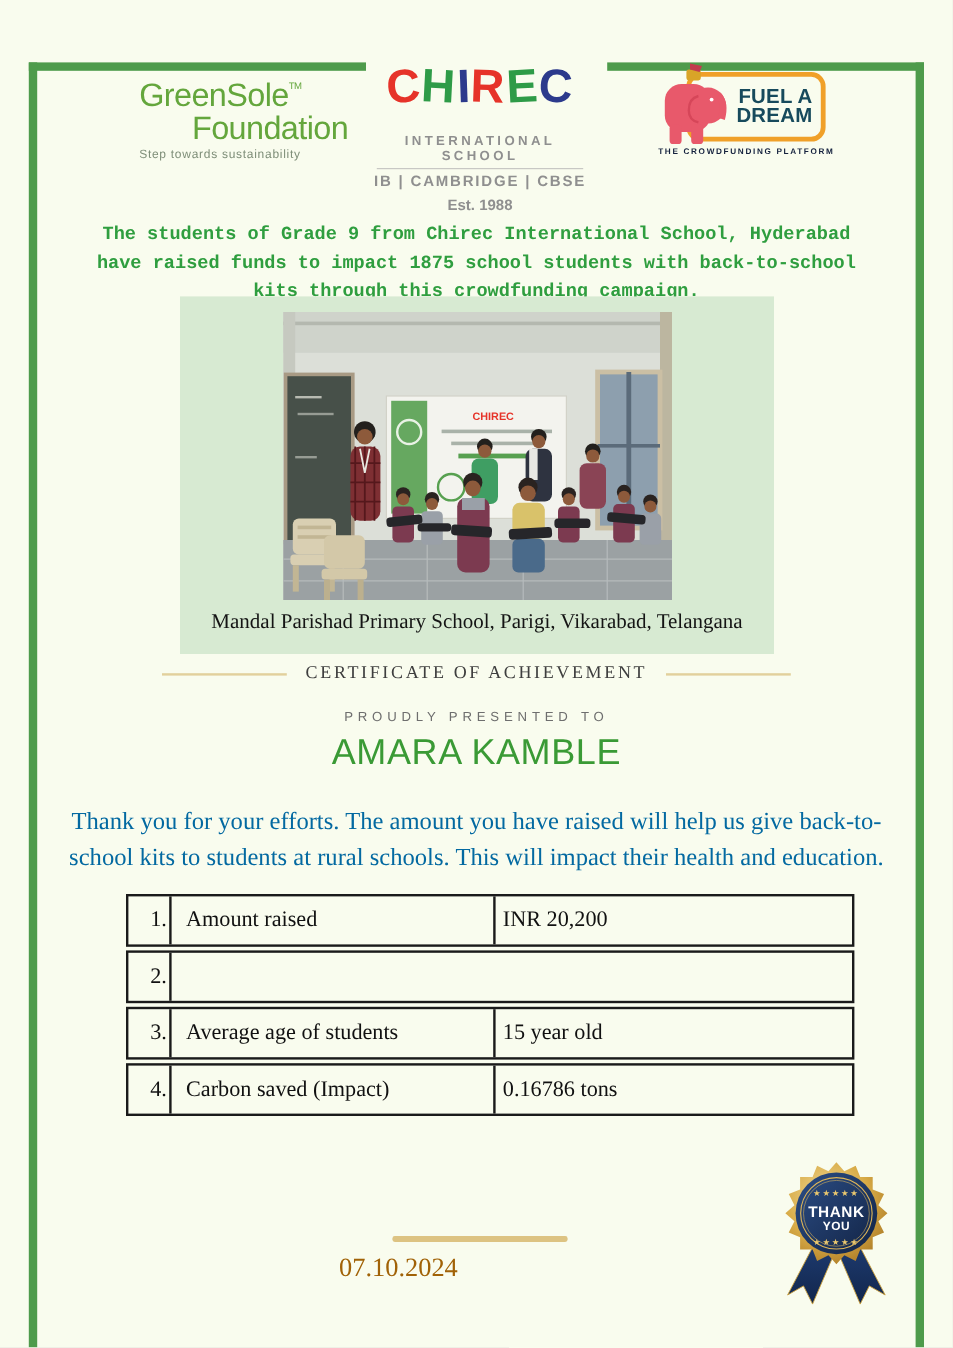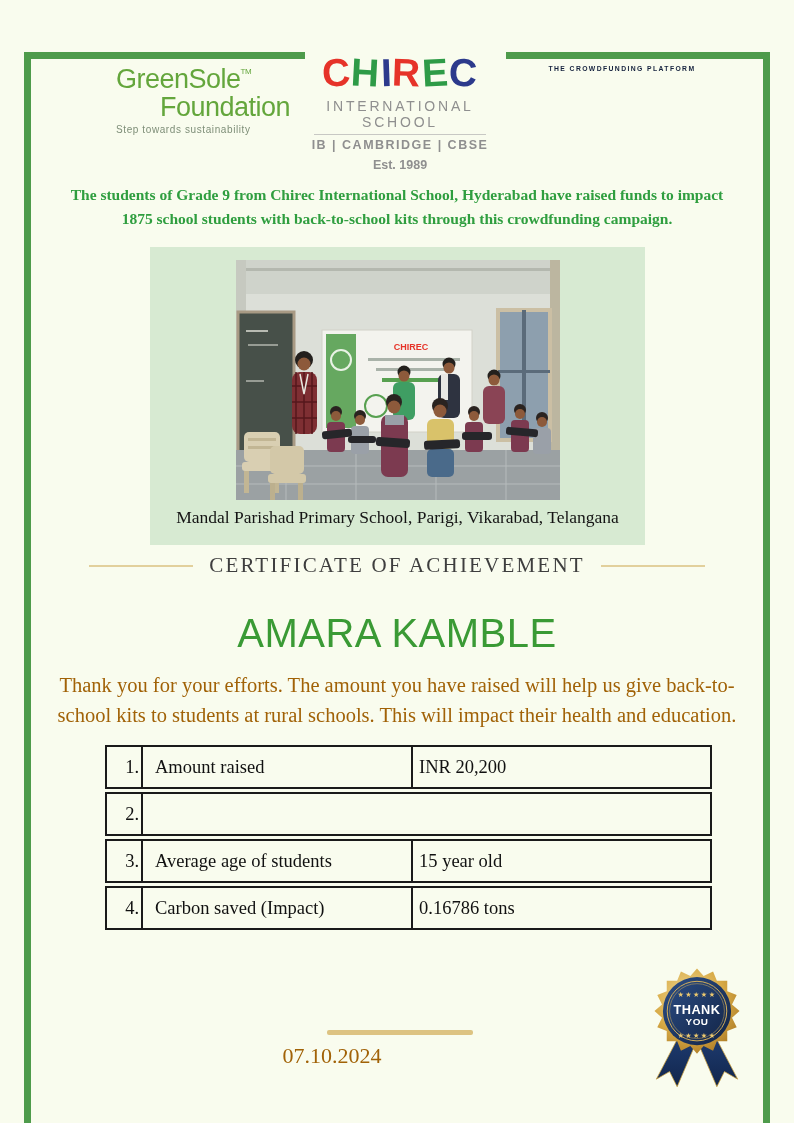--- a/index.html
+++ b/index.html
@@ -27,61 +27,61 @@
   .chirec { position:absolute; left:308px; top:53px; width:184px; text-align:center;
     font-family:"Liberation Sans", sans-serif; }
   .chirec-letters { font-size:39px; font-weight:bold; line-height:1; letter-spacing:1px; }
   .chirec-letters span { display:inline-block; }
   .ch-0 { color:#e63329; transform:rotate(-4deg); }
   .ch-1 { color:#2e9b47; transform:rotate(3deg); }
   .ch-2 { color:#2c3a8c; transform:rotate(-2deg); }
   .ch-3 { color:#e63329; transform:rotate(2deg); }
   .ch-4 { color:#2e9b47; transform:rotate(-3deg); }
   .ch-5 { color:#2c3a8c; transform:rotate(3deg); }
-  .chirec-intl { font-size:14px; color:#8f8f8f; letter-spacing:2.8px; margin-top:6px; }
+  .chirec-intl { font-size:11px; color:#8f8f8f; letter-spacing:2.8px; margin-top:20px;font-weight:bold; }
   .chirec-div { border-top:1px solid #c8c8c4; margin:4px 6px 3px 6px; }
   .chirec-ib { font-size:12.5px; font-weight:bold; color:#8f8f8f; letter-spacing:1.5px; }
   .chirec-est { font-size:12.5px; font-weight:bold; color:#8f8f8f; margin-top:6px; }
 
   .fuel { position:absolute; left:546px; top:60px; width:152px;
     font-family:"Liberation Sans", sans-serif; }
   .fuel-box { position:relative; margin-left:26px; width:116px; height:58px;
     border:4px solid #f0a029; border-radius:12px;
     display:flex; align-items:center; justify-content:flex-end; padding-right:7px; }
   .fuel-elephant { position:absolute; left:-28px; top:-12px; }
   .fuel-text { color:#174a5c; font-weight:bold; font-size:17px; line-height:0.92;
     text-align:right; letter-spacing:0.2px; }
   .fuel-tagline { font-size:6.8px; letter-spacing:1.4px; color:#14213d; font-weight:bold;
     margin-top:5px; text-align:center; white-space:nowrap; }
 
   
   .intro { position:absolute; left:67px; top:183px; width:660px; text-align:center;
-    font-family:Liberation Serif, serif; font-weight:bold; font-size:15.5px;
+    font-family:Liberation Mono, monospace; font-weight:bold; font-size:15.5px;
     line-height:1.55; color:#2f9e3f; }
 
   
   .photo-box { position:absolute; left:150px; top:247px; width:495px; height:298px;
     background:#d7ead2; }
   .photo { position:absolute; left:86px; top:13px; width:324px; height:240px; display:block; }
   .caption { position:absolute; left:0; right:0; top:260px; text-align:center;
     font-size:17.5px; color:#141414; }
 
   
   .cert-title-row { position:absolute; top:553px; left:0; width:794px;
     display:flex; align-items:center; justify-content:center; gap:16px; }
   .gold-line { width:104px; height:2px; background:#e2d09c; }
-  .cert-title { font-size:21px; letter-spacing:2.2px; color:#3e3e3e; }
+  .cert-title { font-size:15px; letter-spacing:2.2px; color:#3e3e3e; }
   .presented { position:absolute; top:592px; left:0; width:794px; text-align:center;
     font-family:"Liberation Sans", sans-serif; font-size:11px; letter-spacing:4px;
     color:#6e6e6e; }
   .recipient { position:absolute; top:611px; left:0; width:794px; text-align:center;
-    font-family:"Liberation Sans", sans-serif; font-size:40px; color:#3a9a35;
+    font-family:"Liberation Sans", sans-serif; font-size:30px; color:#3a9a35;
     letter-spacing:0.5px; }
   .message { position:absolute; top:671px; left:37px; width:720px; text-align:center;
-    font-size:20.5px; line-height:1.45; color:#a16207; }
+    font-size:20.5px; line-height:1.45; color:#0369a1; }
 
   
   .impact-table { position:absolute; left:105px; top:745px; width:607px; }
   .t-row { display:flex; border:2px solid #1a1a1a; height:44px; margin-bottom:3px;
     background:transparent; }
   .t-num { width:36px; border-right:2px solid #1a1a1a; display:flex; align-items:center;
     justify-content:flex-end; padding-right:2px; font-size:18.5px; }
   .t-label { width:270px; border-right:2px solid #1a1a1a; display:flex; align-items:center;
     padding-left:12px; font-size:18.5px;text-align:center; }
   .t-value { flex:1; display:flex; align-items:center; padding-left:6px; font-size:18.5px; }
@@ -113,24 +113,41 @@
     <div class="gs-tagline">Step towards sustainability</div>
   </div>
 
   <div class="chirec">
     <div class="chirec-letters">
       <span class="ch-0">C</span><span class="ch-1">H</span><span class="ch-2">I</span><span class="ch-3">R</span><span class="ch-4">E</span><span class="ch-5">C</span>
     </div>
     <div class="chirec-intl">INTERNATIONAL SCHOOL</div>
     <div class="chirec-div"></div>
     <div class="chirec-ib">IB | CAMBRIDGE | CBSE</div>
-    <div class="chirec-est">Est. 1989</div>
+    <div class="chirec-est">Est. 1988</div>
   </div>
 
   <div class="fuel">
+    <div class="fuel-box">
+      <svg class="fuel-elephant" width="62" height="74" viewBox="0 0 62 74">
+        <rect x="24" y="6" width="12" height="9" rx="2" fill="#d9a428"></rect>
+        <path d="M27 6 L27 1 L37 3 L35 8 Z" fill="#c23b4e"></path>
+        <rect x="6" y="18" width="38" height="40" rx="14" fill="#e8596b"></rect>
+        <circle cx="42" cy="36" r="15" fill="#e8596b"></circle>
+        <path d="M53 26 q7 8 3 22 l-6 -2 q4 -10 -1 -17 Z" fill="#e8596b"></path>
+        <rect x="10" y="52" width="10" height="16" rx="3" fill="#e8596b"></rect>
+        <rect x="28" y="52" width="10" height="16" rx="3" fill="#e8596b"></rect>
+        <circle cx="45" cy="31" r="1.6" fill="#fff"></circle>
+        <path d="M34 28 q-8 2 -8 12 q0 8 8 10" fill="none" stroke="#d64659" stroke-width="2"></path>
+      </svg>
+      <div class="fuel-text">
+        <div>FUEL A</div>
+        <div>DREAM</div>
+      </div>
+    </div>
     <div class="fuel-tagline">THE CROWDFUNDING PLATFORM</div>
   </div>
 
   <div class="intro">The students of Grade 9 from Chirec International School, Hyderabad have raised funds to impact 1875 school students with back-to-school kits through this crowdfunding campaign.</div>
 
   <div class="photo-box">
     <svg class="photo" viewBox="0 0 324 240" preserveAspectRatio="none">
 
       <rect width="324" height="240" fill="#dcdfd8"></rect>
       <rect width="324" height="34" fill="#cfd3cb"></rect>
@@ -245,20 +262,21 @@
       </g>
     </svg>
     <div class="caption">Mandal Parishad Primary School, Parigi, Vikarabad, Telangana</div>
   </div>
 
   <div class="cert-title-row">
     <div class="gold-line"></div>
     <div class="cert-title">CERTIFICATE OF ACHIEVEMENT</div>
     <div class="gold-line"></div>
   </div>
+  <div class="presented">PROUDLY PRESENTED TO</div>
   <div class="recipient">AMARA KAMBLE</div>
   <div class="message">Thank you for your efforts. The amount you have raised will help us give back-to-school kits to students at rural schools. This will impact their health and education.</div>
 
   <div class="impact-table">
     <div class="t-row">
       <div class="t-num">1.</div>
       <div class="t-label">Amount raised</div>
       <div class="t-value">INR 20,200</div>
     </div>
     <div class="t-row">

